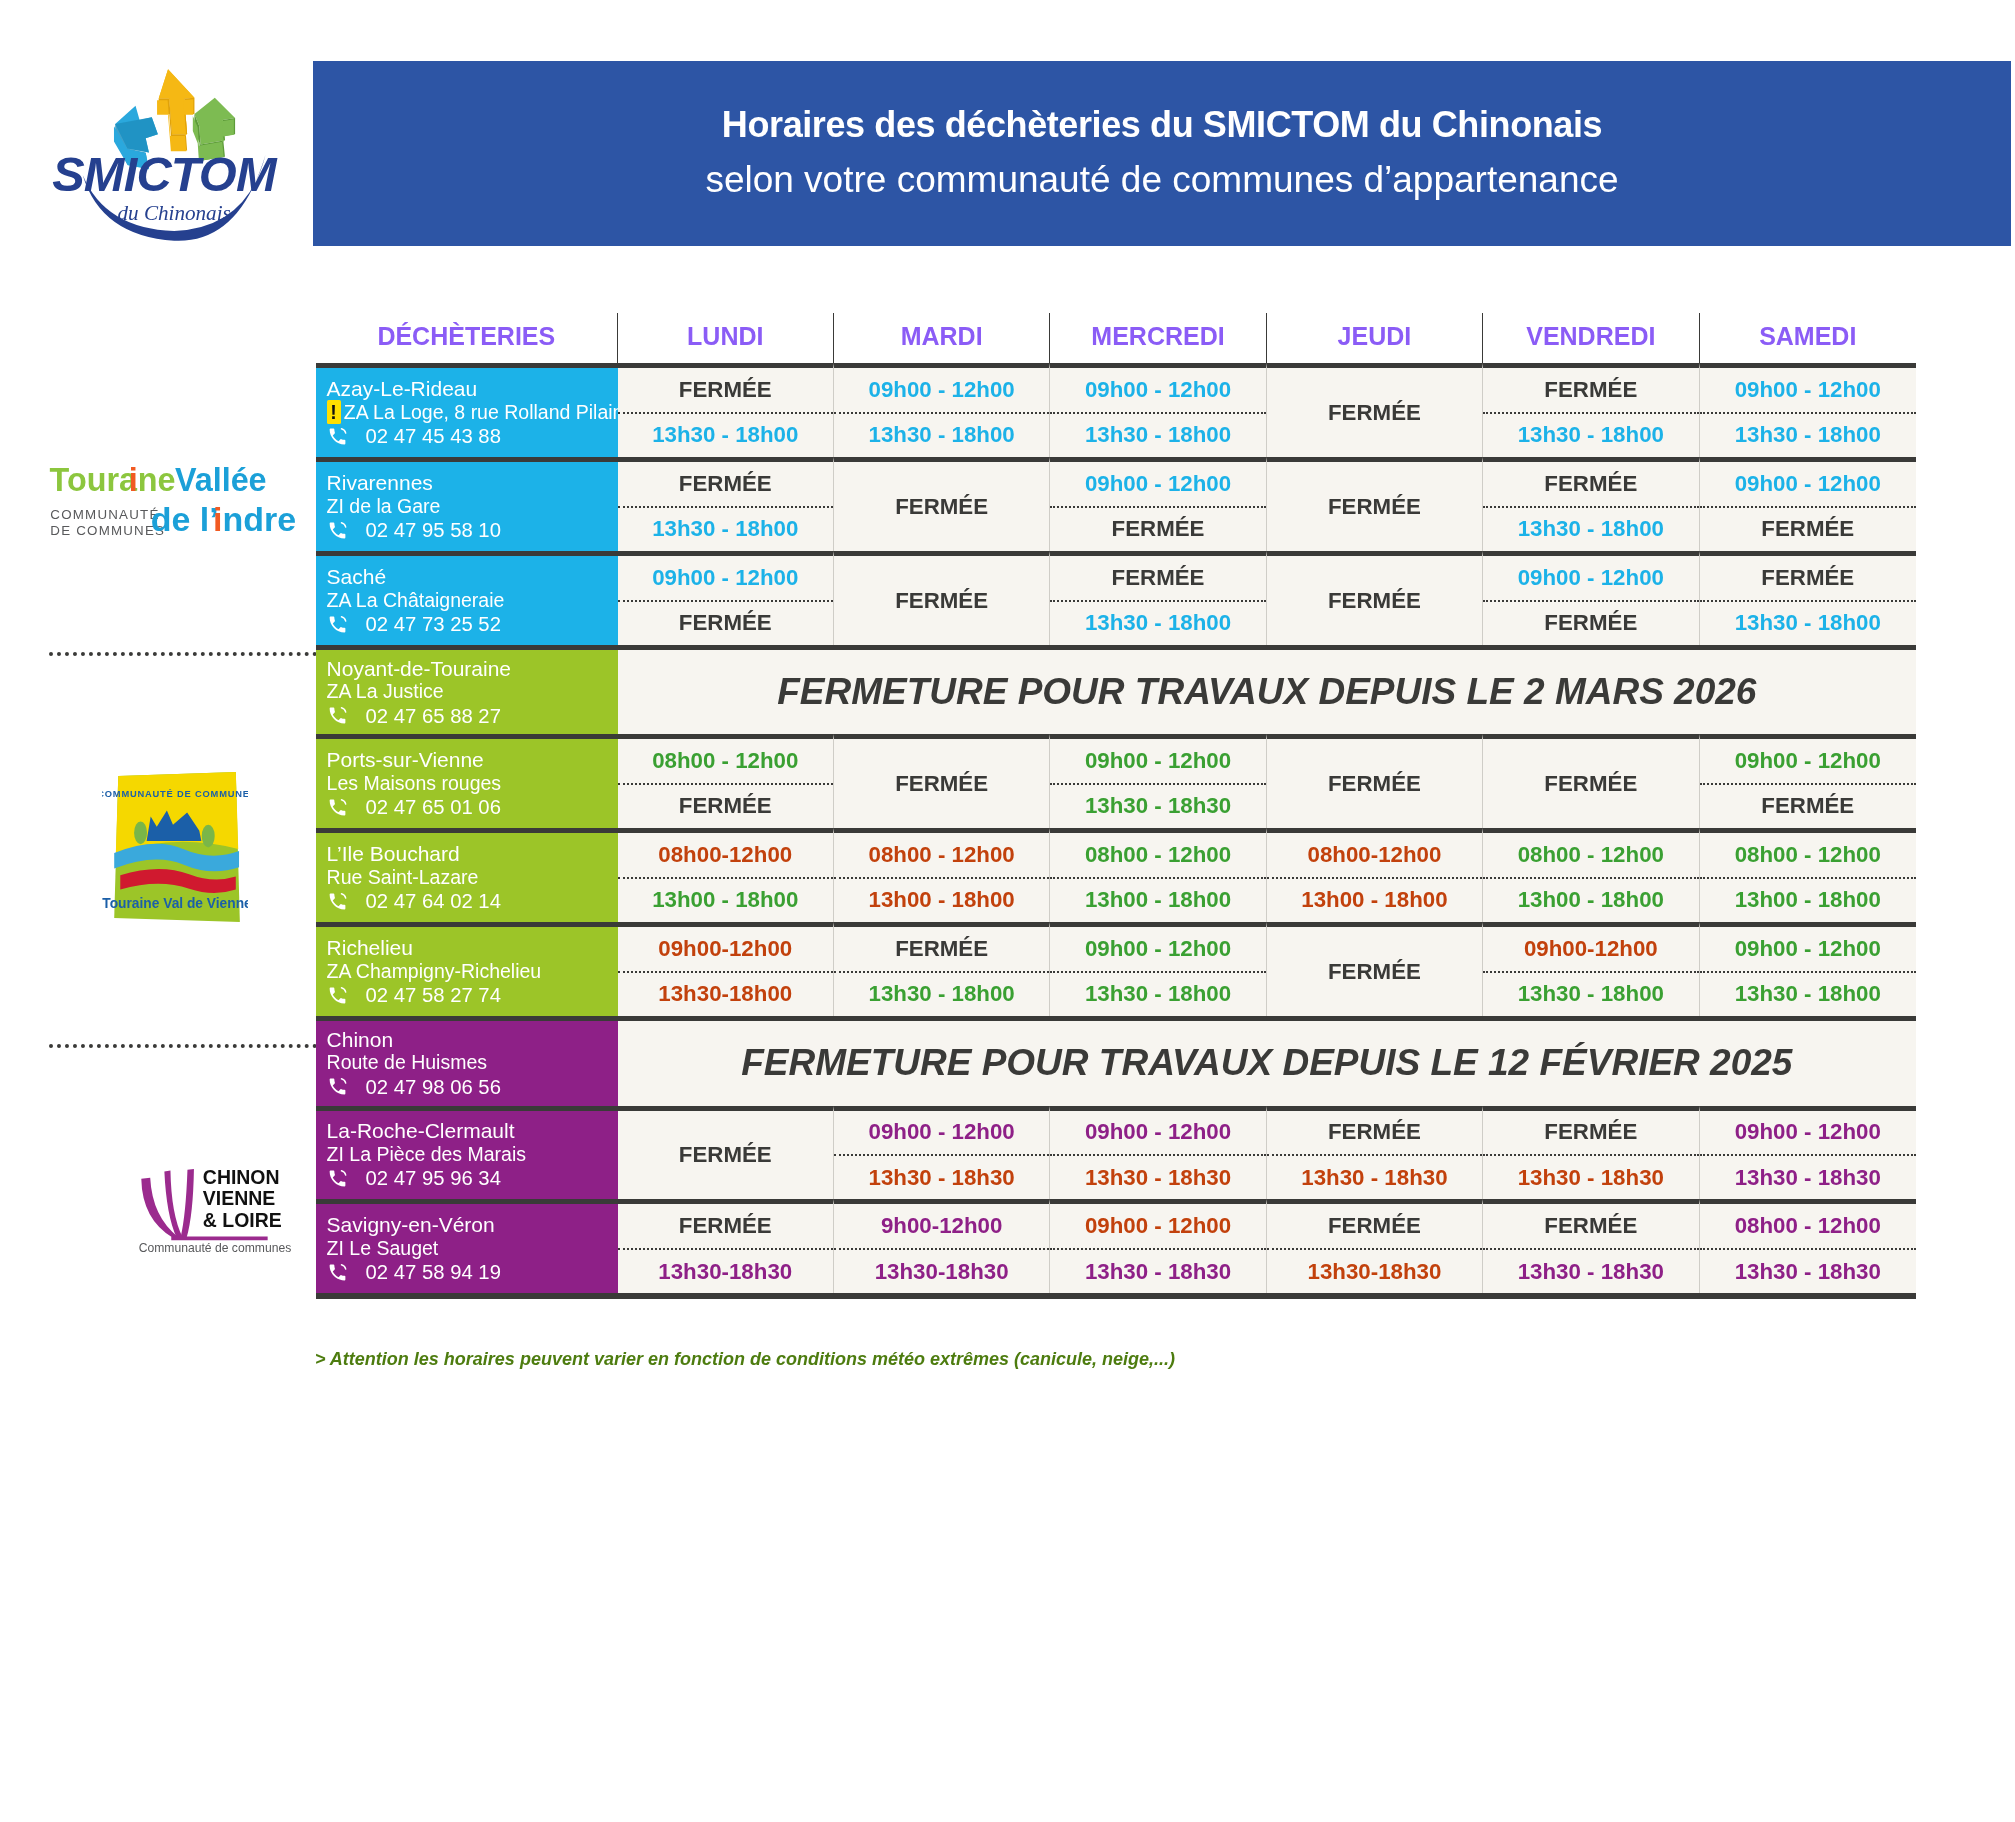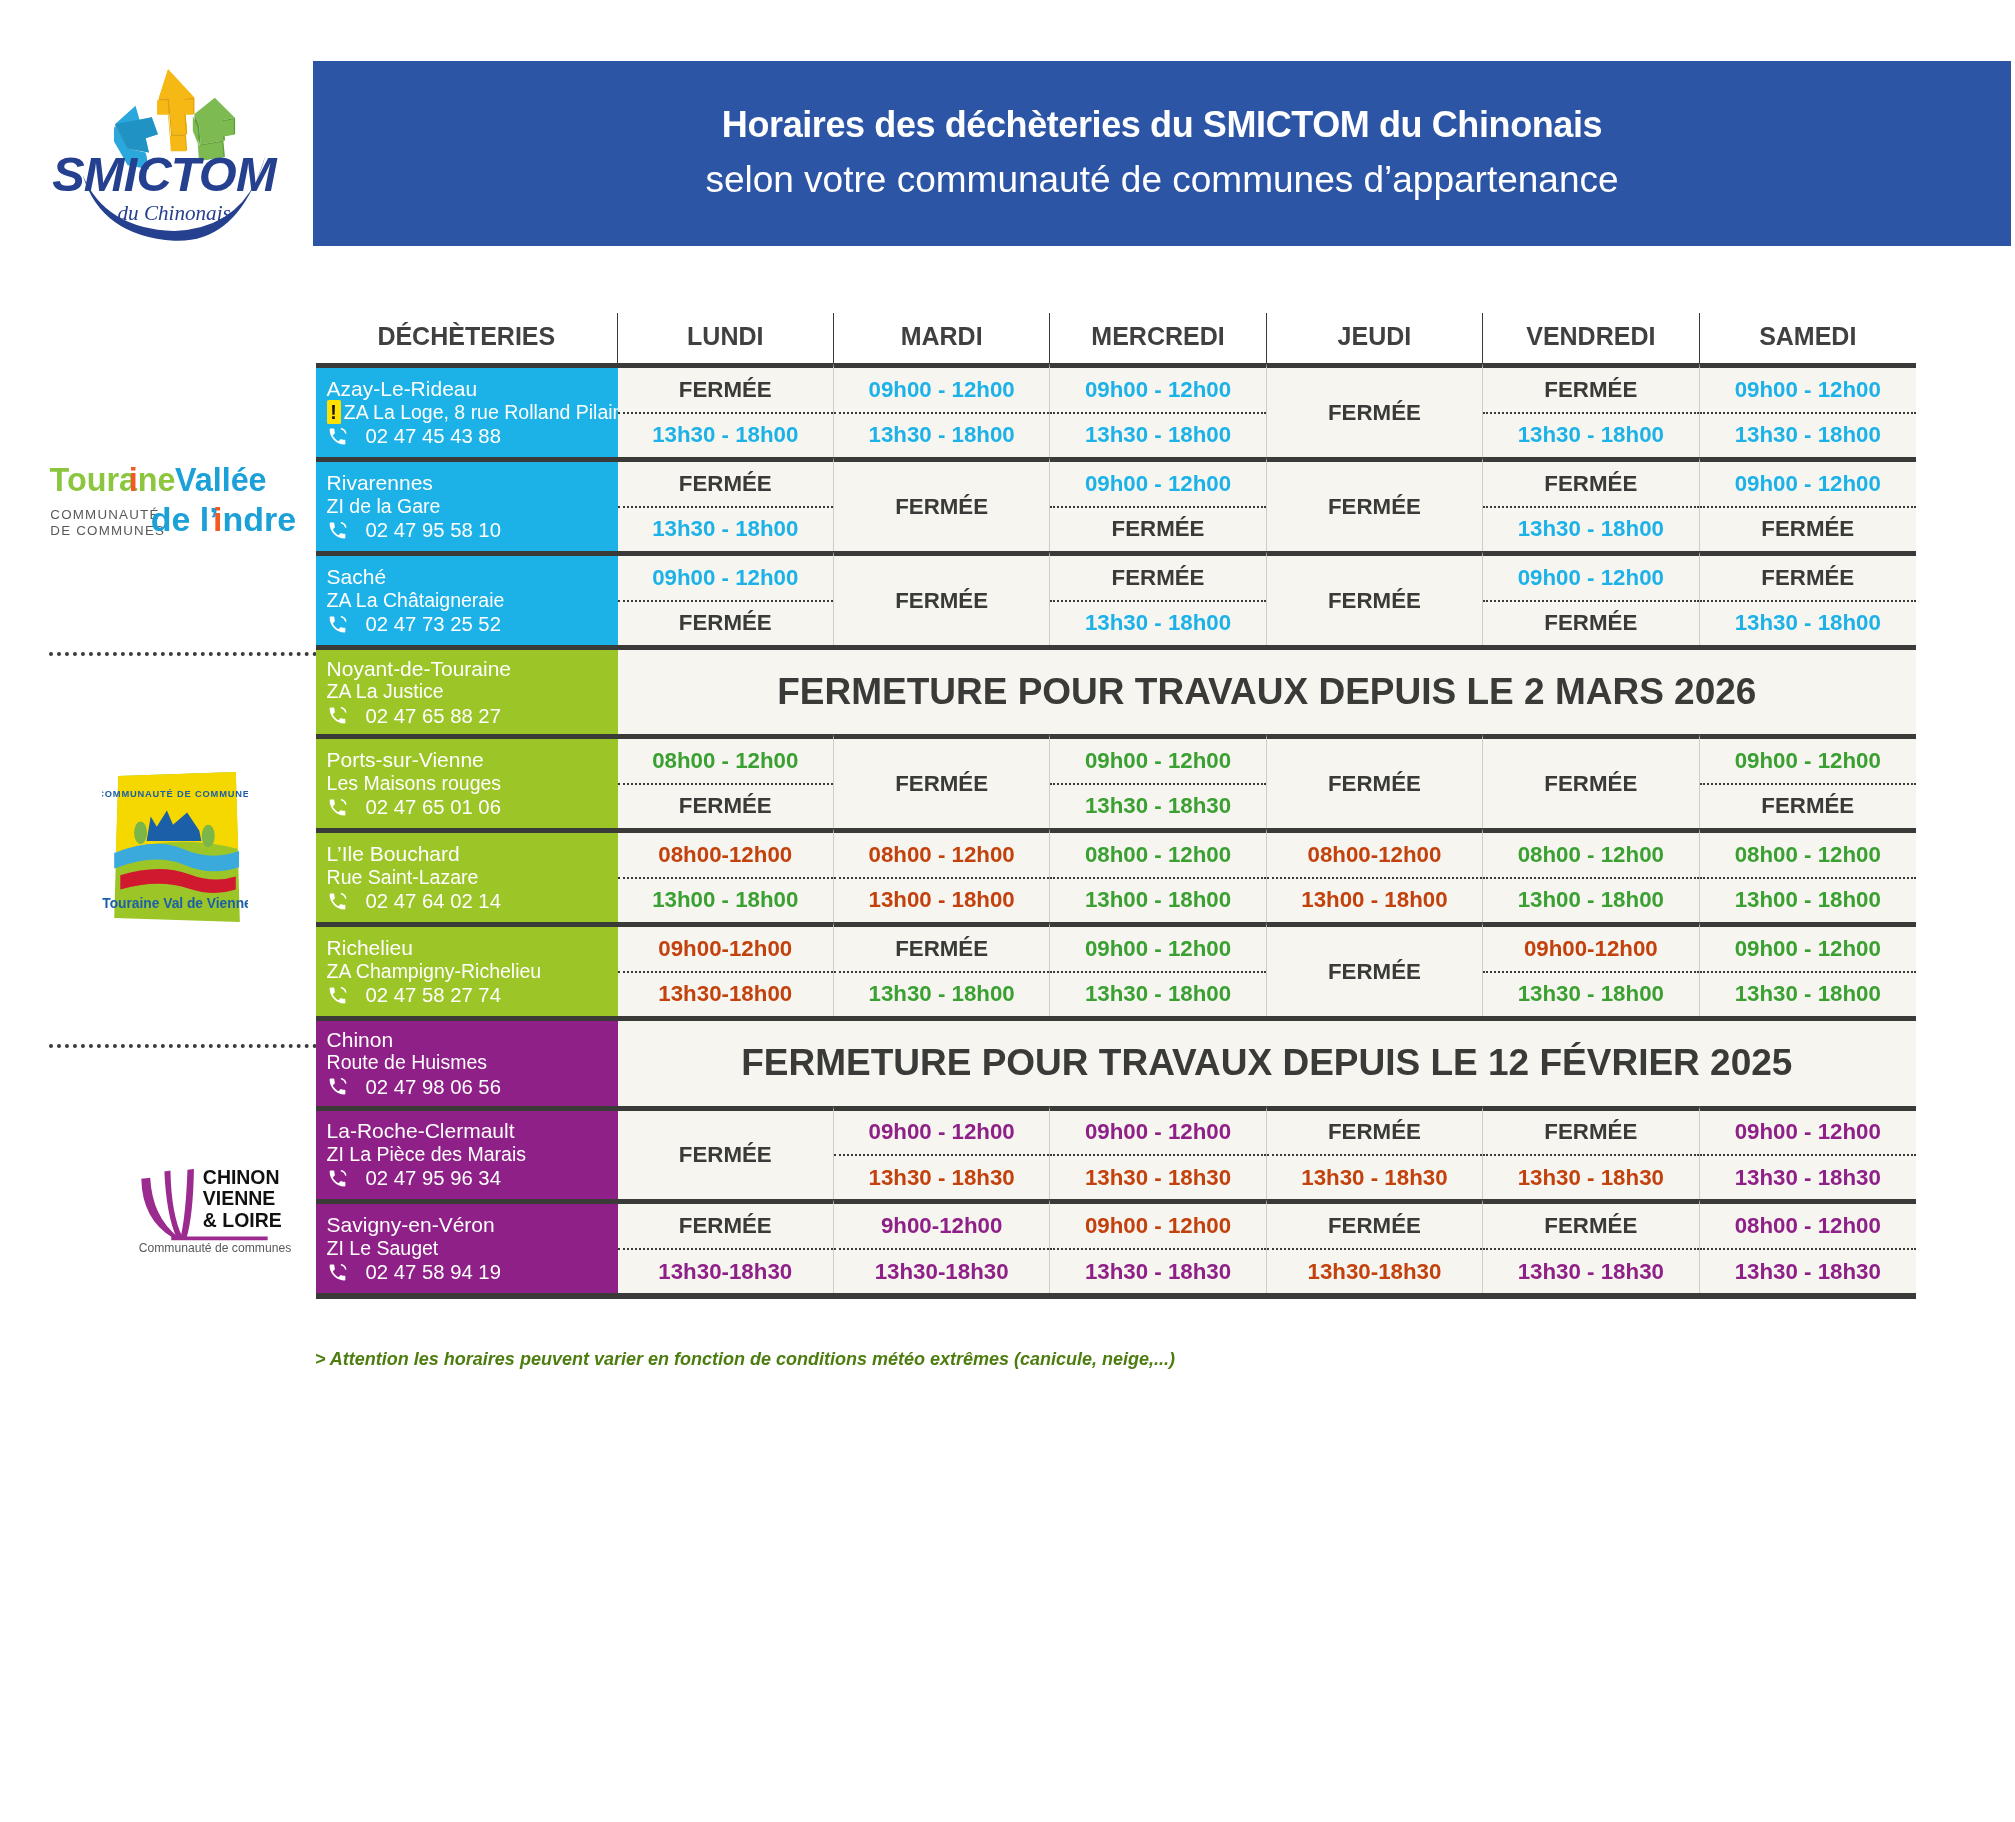--- a/index.html
+++ b/index.html
@@ -42,21 +42,21 @@
   
   #schedule-table{
     position:absolute;left:316px;top:313px;width:1600px;
     border-collapse:separate;border-spacing:0;
     table-layout:fixed;
   }
   #schedule-table col.c-name{width:301px;}
   #schedule-table col.c-day{width:216px;}
 
   thead th{
-    font-size:25px;font-weight:bold;color:#404040;
+    font-size:25px;font-weight:bold;color:#8b5cf6;
     text-align:center;padding:9px 0 12.2px 0;
     background:#ffffff;letter-spacing:0px;
     border-right:1.6px solid #3a3a38;
   }
   thead th.no-right{border-right:none;}
   thead th.hdr-name{border-right:1.6px solid #3a3a38;}
 
   tbody td{vertical-align:middle;padding:0;}
 
   
@@ -98,21 +98,21 @@
   }
   .closed{color:#3a3a38;}
   .c-blue{color:#1cb2e8;}
   .c-green{color:#3aa032;}
   .c-orange{color:#c2410c;}
   .c-purple{color:#8e2087;}
 
   .notice-cell{
     background:#f7f5f0;text-align:center;
     border-top:5.3px solid #3a3a38;
-    color:#3a3a38;font-size:37px;font-weight:bold;white-space:nowrap;
+    color:#3a3a38;font-size:37px;font-weight:bold;white-space:nowrap;font-style:italic;
   }
   .bottom-border{height:5.3px;background:#3a3a38;}
 
   
   #footer-note{
     position:absolute;left:315px;top:1349px;
     font-size:18px;font-style:italic;font-weight:bold;color:#4d7c0f;
     white-space:nowrap;
   }
 </style>

